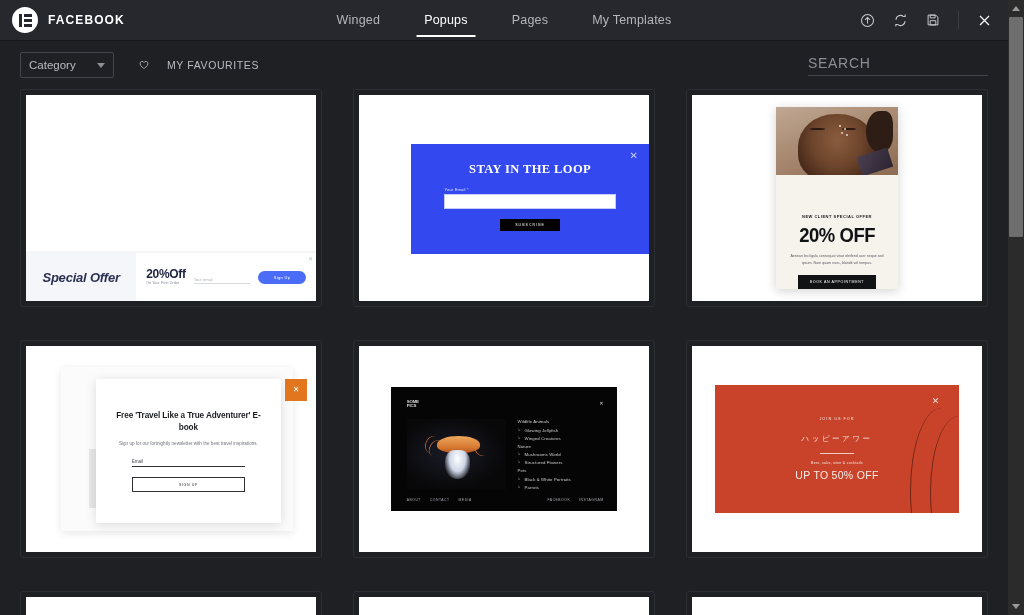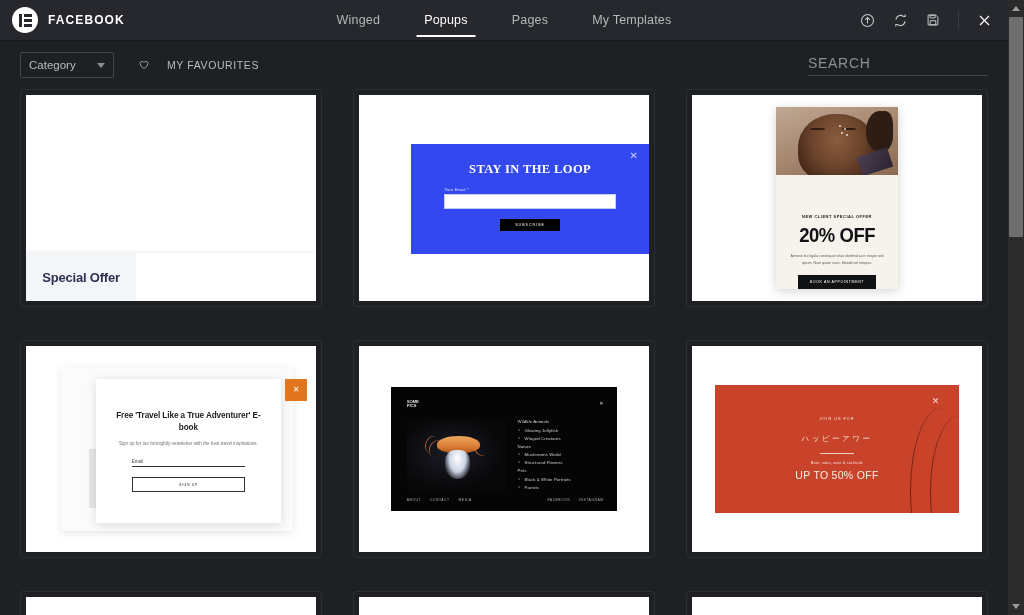--- a/index.html
+++ b/index.html
@@ -127,21 +127,21 @@
   .c1-bar {
     position: absolute; left: 0; right: 0; bottom: 0;
     height: 48px; display: flex; background: #ffffff;
     box-shadow: 0 -1px 3px rgba(0,0,0,.08);
   }
   .c1-left {
     width: 38%; background: #f4f6f9;
     display: flex; align-items: center; justify-content: center;
   }
   .c1-left span {
-    color: #2c3152; font-size: 13px; font-weight: bold; letter-spacing: -.2px;
+    color: #2c3152; font-size: 13px; font-weight: bold; letter-spacing: -.2px; font-style: italic;
   }
   .c1-right {
     flex: 1; display: flex; align-items: center; gap: 8px; padding: 0 10px;
     position: relative;
   }
   .c1-off { line-height: 1; }
   .c1-off b { display: block; color: #1f2340; font-size: 12px; font-weight: bold; letter-spacing: -.3px; }
   .c1-off i {
     display: block; font-style: normal; color: #7c8093;
     font-size: 3.4px; letter-spacing: .2px; margin-top: 2px;
@@ -474,20 +474,31 @@
   </div>
 
   <div class="gridscroll">
     <div class="grid">
 
       <div class="card">
         <div class="preview">
           <div class="c1-bar">
             <div class="c1-left">
               <span>Special Offer</span>
+            </div>
+            <div class="c1-right">
+              <div class="c1-off">
+                <b>20%Off</b>
+                <i>On Your First Order</i>
+              </div>
+              <div class="c1-input">
+                <em>Your email</em>
+              </div>
+              <div class="c1-btn">Sign Up</div>
+              <div class="c1-x">✕</div>
             </div>
           </div>
         </div>
       </div>
 
       <div class="card">
         <div class="preview">
           <div class="c2-pop">
             <div class="c2-x">✕</div>
             <div class="c2-title">STAY IN THE LOOP</div>

